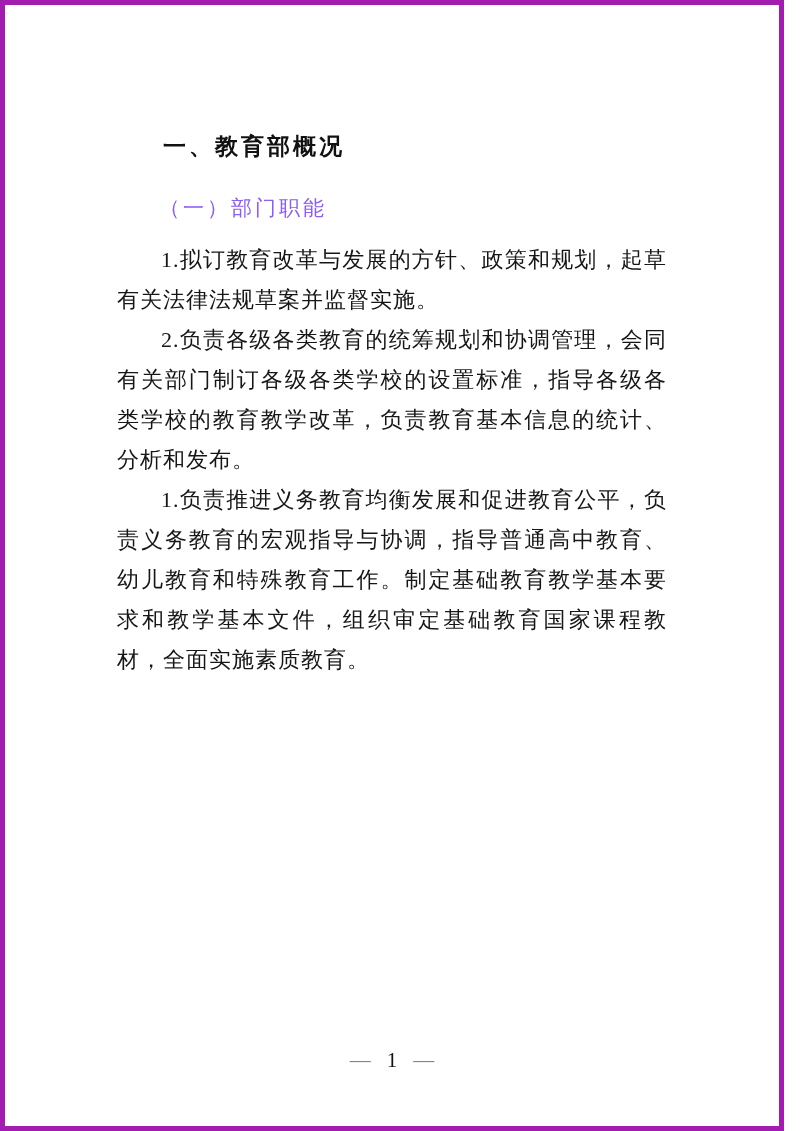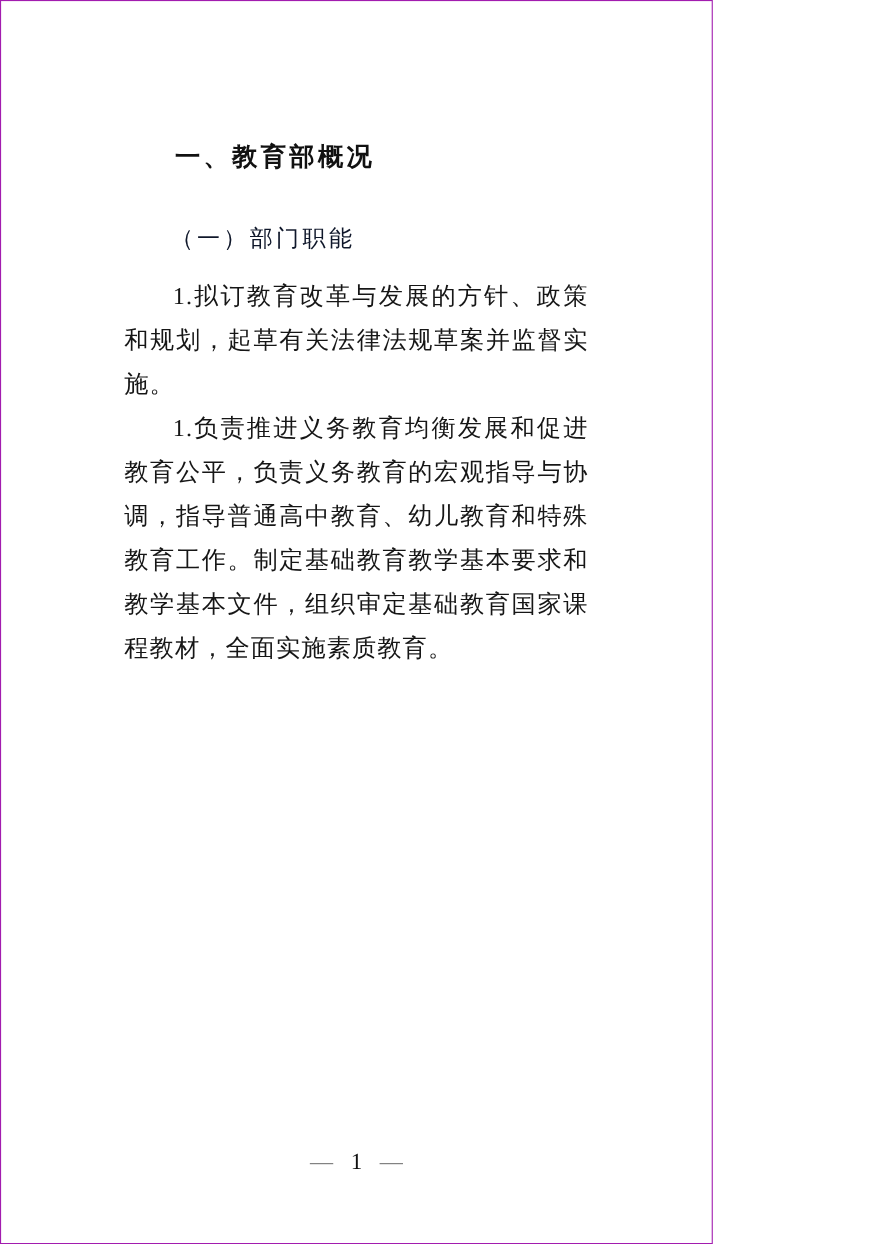--- a/index.html
+++ b/index.html
@@ -2,48 +2,48 @@
 <html><head>
 <meta charset="utf-8">
 <style>
   html, body {
     margin: 0;
     padding: 0;
     background: #ffffff;
   }
   .page {
     position: relative;
-    width: 648px;
+    width: 784px;
     height: 1131px;
     box-sizing: border-box;
     background: #ffffff;
-    border: 1px solid #a21caf;
+    border: 5px solid #a21caf;
     overflow: hidden;
     color: #141414;
     font-family: "Liberation Serif", "DejaVu Serif", serif;
   }
   .section-title {
     margin: 128px 112px 0 112px;
     text-indent: 2em;
     font-family: "Liberation Sans", "DejaVu Sans", sans-serif;
     font-weight: 700;
     font-size: 23px;
     line-height: 26px;
     letter-spacing: 3px;
     color: #111111;
   }
   .subsection-title {
-    margin: 50px 112px 0 112px;
+    margin: 37px 112px 0 112px;
     text-indent: 2em;
     font-family: "Liberation Serif", "DejaVu Serif", serif;
     font-weight: 400;
     font-size: 21px;
     line-height: 24px;
     letter-spacing: 3px;
-    color: #0f172a;
+    color: #8b5cf6;
   }
   .body-text {
     margin: 20px 112px 0 112px;
   }
   .body-text p {
     margin: 0;
     font-size: 22px;
     line-height: 40px;
     letter-spacing: 1px;
     text-align: justify;
@@ -75,20 +75,21 @@
 <body>
 
 <div class="page">
 
   <h1 class="section-title">一、教育部概况</h1>
 
   <h2 class="subsection-title">（一）部门职能</h2>
 
   <div class="body-text" id="body-paragraphs">
       <p>1.拟订教育改革与发展的方针、政策和规划，起草有关法律法规草案并监督实施。</p>
+      <p>2.负责各级各类教育的统筹规划和协调管理，会同有关部门制订各级各类学校的设置标准，指导各级各类学校的教育教学改革，负责教育基本信息的统计、分析和发布。</p>
       <p>1.负责推进义务教育均衡发展和促进教育公平，负责义务教育的宏观指导与协调，指导普通高中教育、幼儿教育和特殊教育工作。制定基础教育教学基本要求和教学基本文件，组织审定基础教育国家课程教材，全面实施素质教育。</p>
     </div>
 
   <div class="page-footer">
     <span class="dash">—</span><span class="pnum">1</span><span class="dash">—</span>
   </div>
 
 </div>
 
 </body></html>

